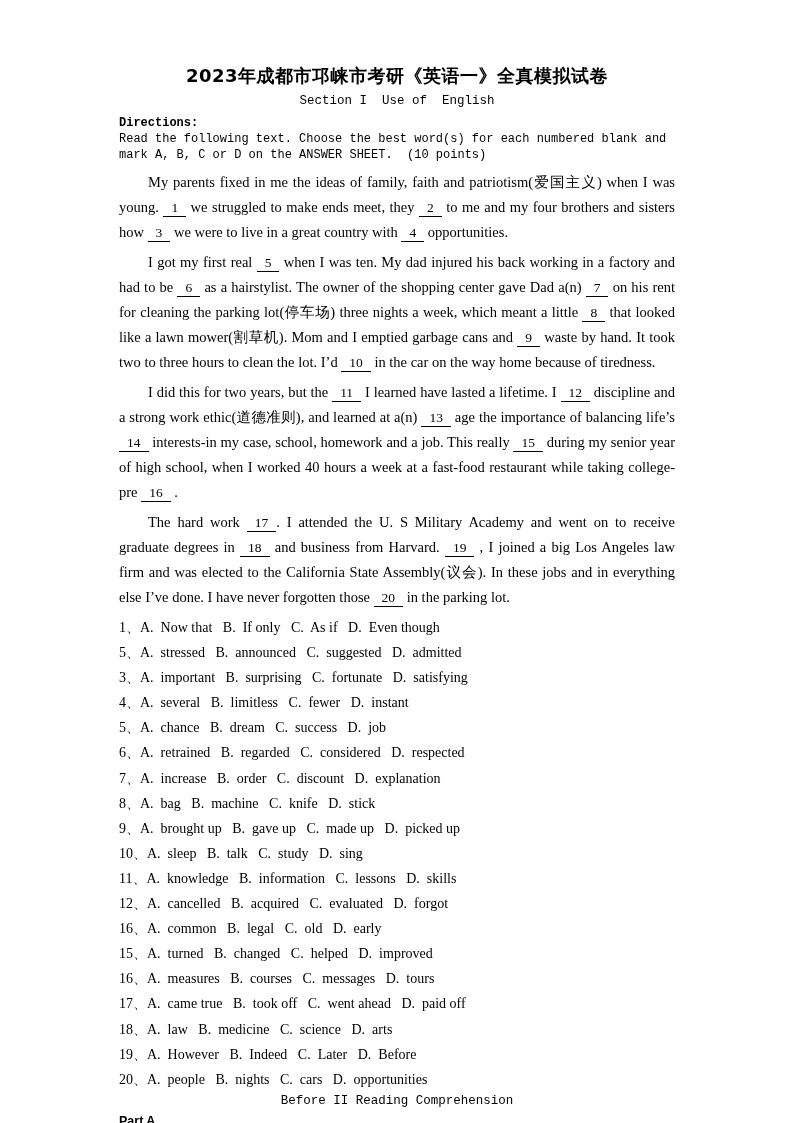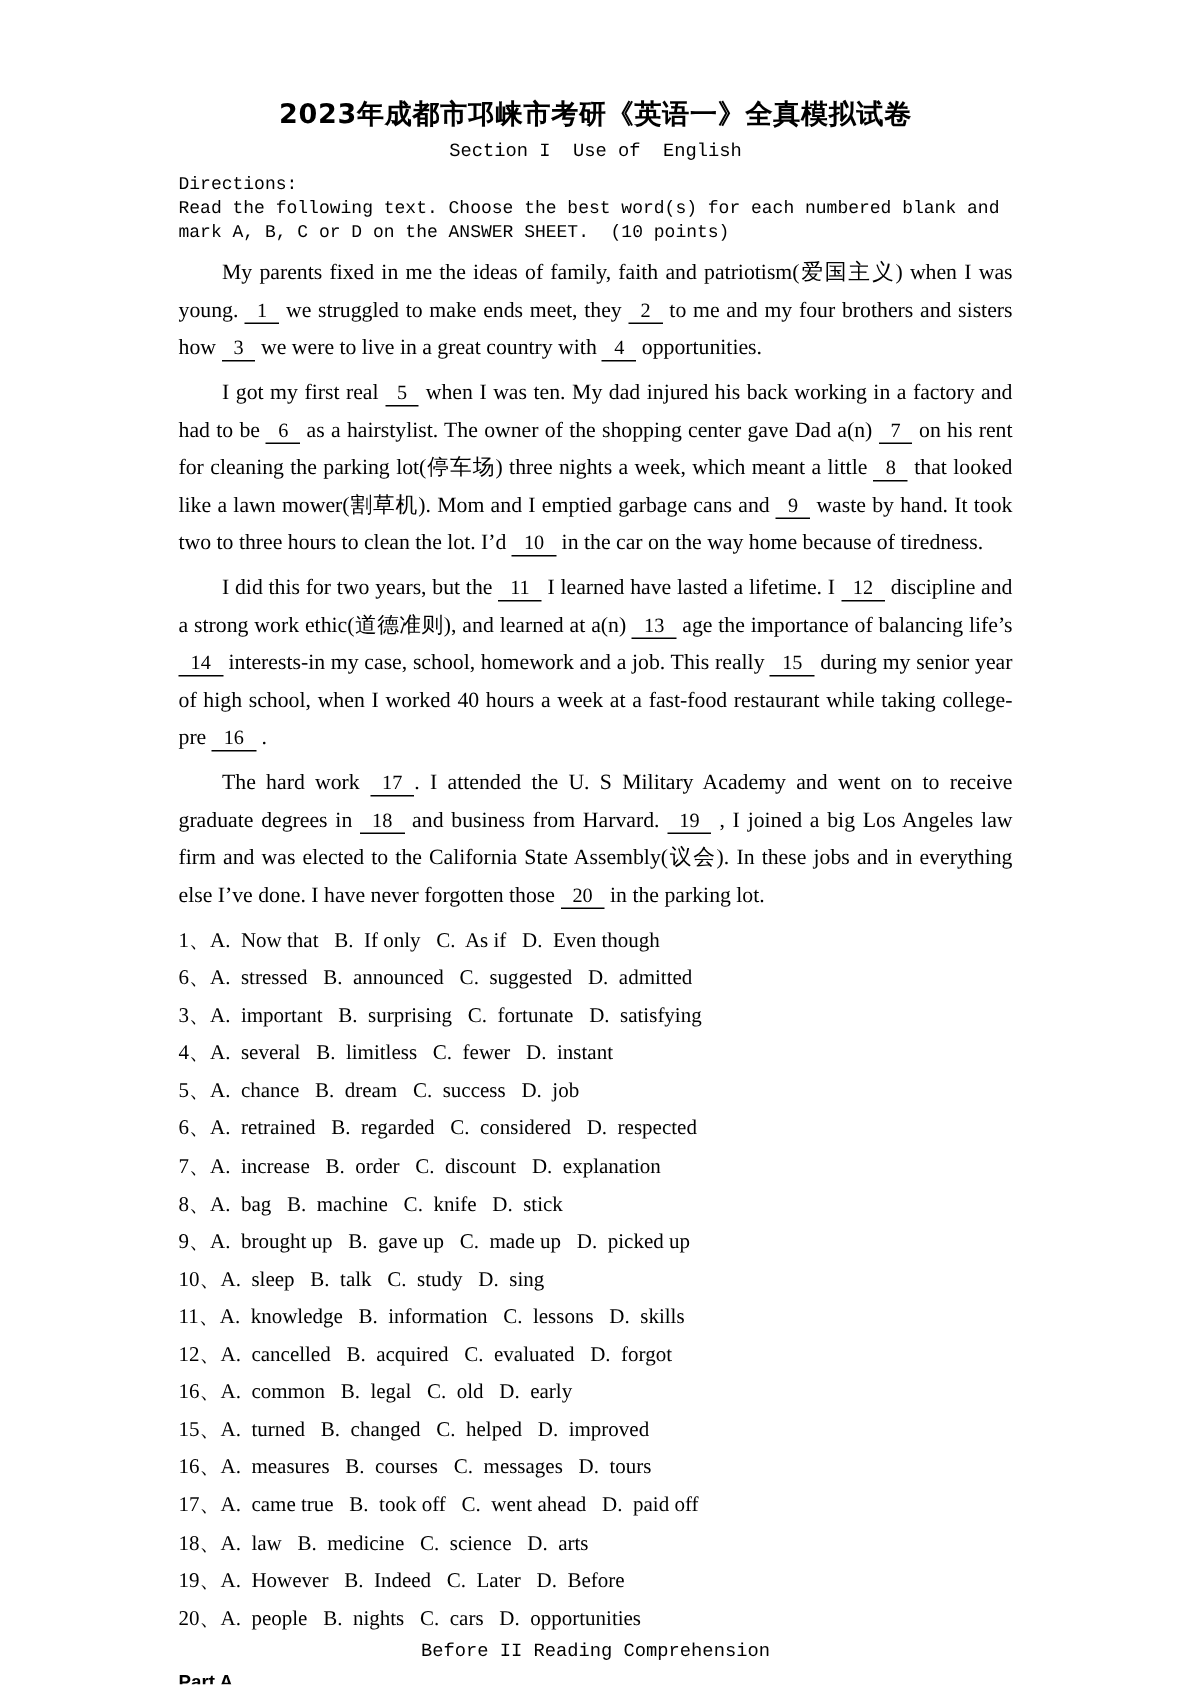--- a/index.html
+++ b/index.html
@@ -24,21 +24,21 @@
   }
   .section-heading {
     font-family: "Liberation Mono", "DejaVu Sans Mono", monospace;
     font-size: 12.5px;
     text-align: center;
     white-space: pre-wrap;
     margin-bottom: 7px;
   }
   .directions-label {
     font-family: "Liberation Mono", "DejaVu Sans Mono", monospace;
-    font-weight: normal;
+    font-weight: bold;
     font-size: 12px;
     line-height: 16px;
   }
   .directions-text {
     font-family: "Liberation Mono", "DejaVu Sans Mono", monospace;
     font-size: 12px;
     line-height: 16px;
     white-space: pre-wrap;
     margin-bottom: 7px;
   }
@@ -88,21 +88,21 @@
   <div class="directions-label">Directions:</div>
   <div class="directions-text">Read the following text. Choose the best word(s) for each numbered blank and mark A, B, C or D on the ANSWER SHEET.  (10 points)</div>
   <div class="passage">
       <p>My parents fixed in me the ideas of family, faith and patriotism(爱国主义) when I was young. <span class="blank">1</span> we struggled to make ends meet, they <span class="blank">2</span> to me and my four brothers and sisters how <span class="blank">3</span> we were to live in a great country with <span class="blank">4</span> opportunities.</p>
       <p>I got my first real <span class="blank">5</span> when I was ten. My dad injured his back working in a factory and had to be <span class="blank">6</span> as a hairstylist. The owner of the shopping center gave Dad a(n) <span class="blank">7</span> on his rent for cleaning the parking lot(停车场) three nights a week, which meant a little <span class="blank">8</span> that looked like a lawn mower(割草机). Mom and I emptied garbage cans and <span class="blank">9</span> waste by hand. It took two to three hours to clean the lot. I’d <span class="blank">10</span> in the car on the way home because of tiredness.</p>
       <p>I did this for two years, but the <span class="blank">11</span> I learned have lasted a lifetime. I <span class="blank">12</span> discipline and a strong work ethic(道德准则), and learned at a(n) <span class="blank">13</span> age the importance of balancing life’s <span class="blank">14</span> interests-in my case, school, homework and a job. This really <span class="blank">15</span> during my senior year of high school, when I worked 40 hours a week at a fast-food restaurant while taking college-pre <span class="blank">16</span> .</p>
       <p>The hard work <span class="blank">17</span>. I attended the U. S Military Academy and went on to receive graduate degrees in <span class="blank">18</span> and business from Harvard. <span class="blank">19</span> , I joined a big Los Angeles law firm and was elected to the California State Assembly(议会). In these jobs and in everything else I’ve done. I have never forgotten those <span class="blank">20</span> in the parking lot.</p>
     </div>
   <div class="questions">
       <div class="q">1、A.  Now that   B.  If only   C.  As if   D.  Even though</div>
-      <div class="q">6、A.  stressed   B.  announced   C.  suggested   D.  admitted</div>
+      <div class="q">5、A.  stressed   B.  announced   C.  suggested   D.  admitted</div>
       <div class="q">3、A.  important   B.  surprising   C.  fortunate   D.  satisfying</div>
       <div class="q">4、A.  several   B.  limitless   C.  fewer   D.  instant</div>
       <div class="q">5、A.  chance   B.  dream   C.  success   D.  job</div>
       <div class="q">6、A.  retrained   B.  regarded   C.  considered   D.  respected</div>
       <div class="q">7、A.  increase   B.  order   C.  discount   D.  explanation</div>
       <div class="q">8、A.  bag   B.  machine   C.  knife   D.  stick</div>
       <div class="q">9、A.  brought up   B.  gave up   C.  made up   D.  picked up</div>
       <div class="q">10、A.  sleep   B.  talk   C.  study   D.  sing</div>
       <div class="q">11、A.  knowledge   B.  information   C.  lessons   D.  skills</div>
       <div class="q">12、A.  cancelled   B.  acquired   C.  evaluated   D.  forgot</div>

